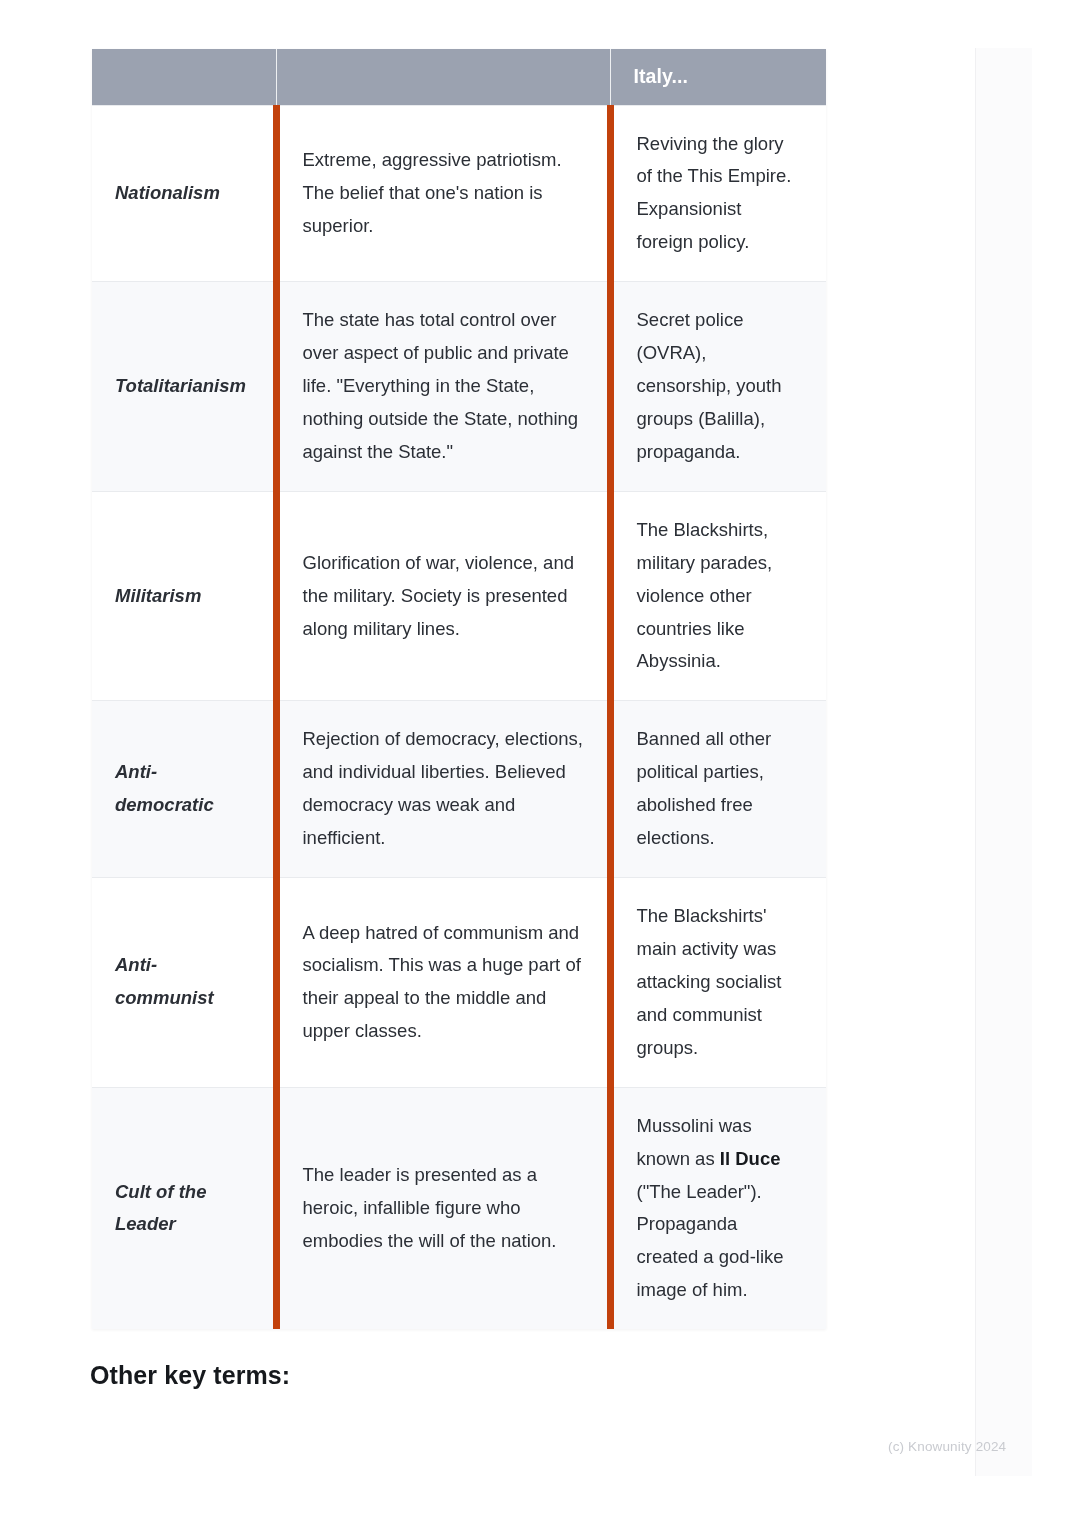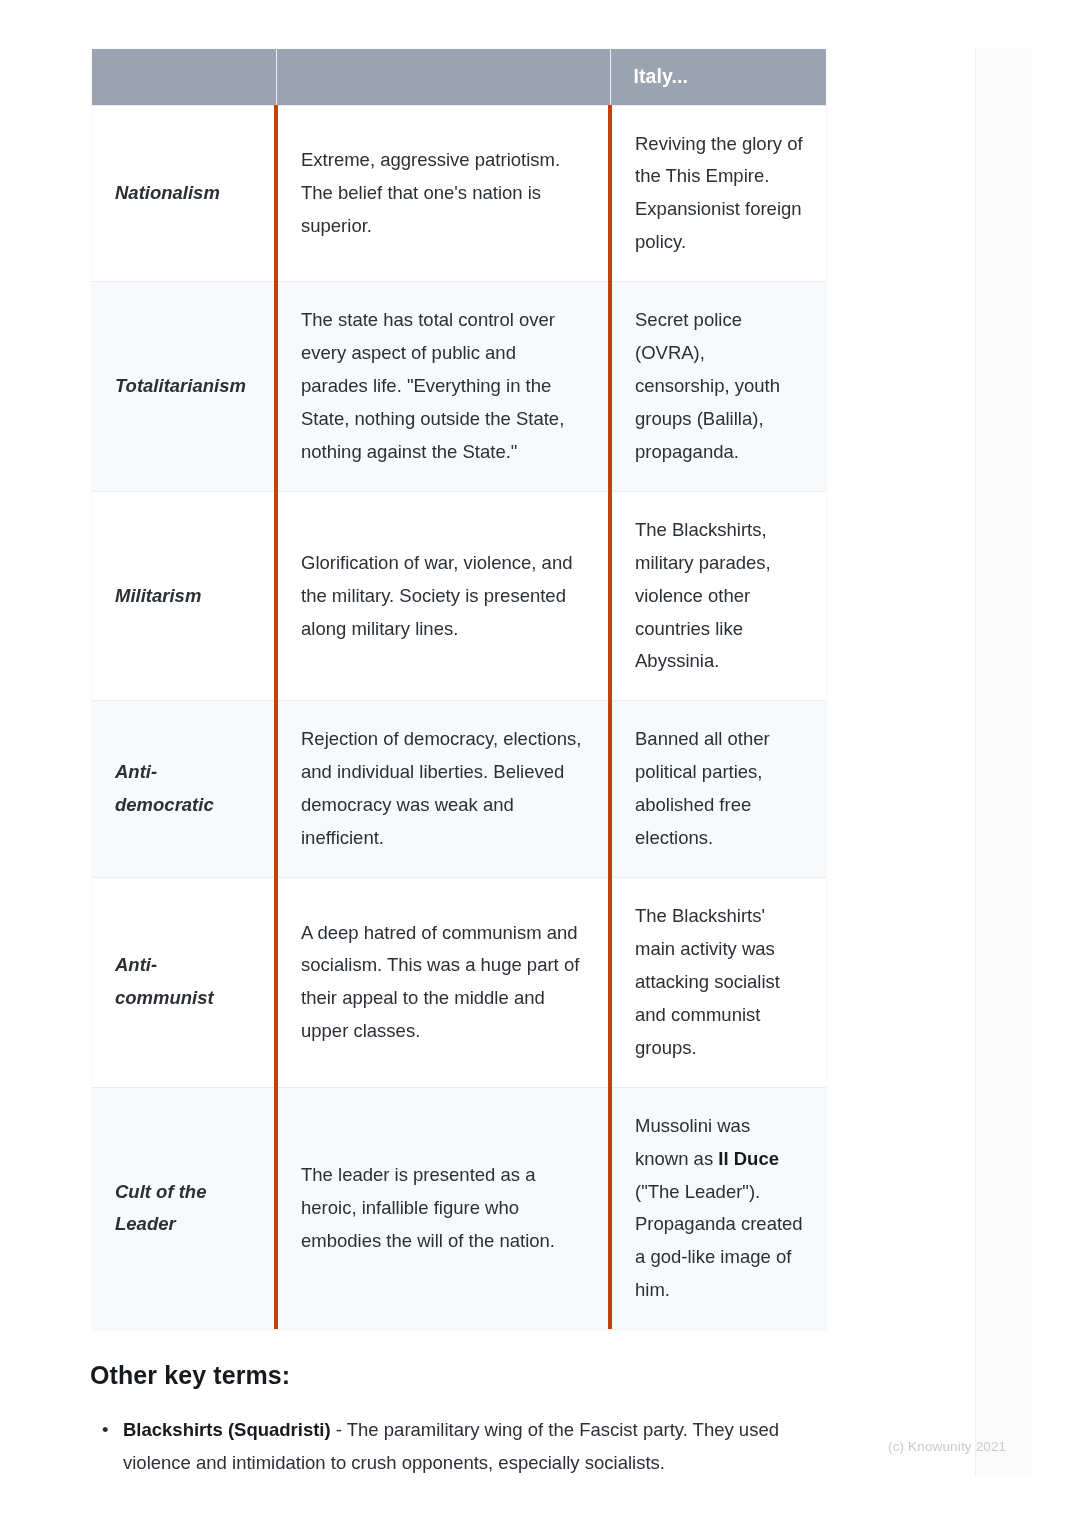--- a/index.html
+++ b/index.html
@@ -72,21 +72,21 @@
     color: #ffffff;
     font-size: 19.5px;
     font-weight: bold;
     letter-spacing: 0.1px;
     border-right: 1px solid #eef0f2;
   }
   table.cmp thead th:last-child { border-right: none; }
 
   table.cmp tbody td {
     border-top: 1px solid #e9ebee;
-    border-right: 4px solid #c2410c;
+    border-right: 7px solid #c2410c;
     vertical-align: middle;
     padding: 22px 23px;
     font-size: 18.5px;
     line-height: 1.78;
     color: #2b2f36;
   }
   table.cmp tbody td:last-child { border-right: none; }
 
   table.cmp tbody tr:nth-child(even) td { background: #f8f9fb; }
   table.cmp tbody tr:nth-child(odd)  td { background: #ffffff; }
@@ -159,21 +159,21 @@
         </tr>
       </thead>
       <tbody id="table-body">
           <tr>
             <td class="term">Nationalism</td>
             <td class="col-def">Extreme, aggressive patriotism. The belief that one's nation is superior.</td>
             <td class="col-italy">Reviving the glory of the This Empire. Expansionist foreign policy.</td>
           </tr>
           <tr>
             <td class="term">Totalitarianism</td>
-            <td class="col-def">The state has total control over every aspect of public and parades life. "Everything in the State, nothing outside the State, nothing against the State."</td>
+            <td class="col-def">The state has total control over over aspect of public and private life. "Everything in the State, nothing outside the State, nothing against the State."</td>
             <td class="col-italy">Secret police (OVRA), censorship, youth groups (Balilla), propaganda.</td>
           </tr>
           <tr>
             <td class="term">Militarism</td>
             <td class="col-def">Glorification of war, violence, and the military. Society is presented along military lines.</td>
             <td class="col-italy">The Blackshirts, military parades, violence other countries like Abyssinia.</td>
           </tr>
           <tr>
             <td class="term">Anti-democratic</td>
             <td class="col-def">Rejection of democracy, elections, and individual liberties. Believed democracy was weak and inefficient.</td>
@@ -188,19 +188,16 @@
             <td class="term">Cult of the Leader</td>
             <td class="col-def">The leader is presented as a heroic, infallible figure who embodies the will of the nation.</td>
             <td class="col-italy">Mussolini was known as <b class="inline">Il Duce</b> ("The Leader"). Propaganda created a god-like image of him.</td>
           </tr>
         </tbody>
     </table>
   </div>
 
   <div class="other-heading">Other key terms:</div>
 
-  <ul class="terms" id="terms-list">
-      <li><b class="inline">Blackshirts (Squadristi)</b> - <span>The paramilitary wing of the Fascist party. They used violence and intimidation to crush opponents, especially socialists.</span></li>
-    </ul>
-
-  <div class="watermark">(c) Knowunity 2021</div>
+
+  <div class="watermark">(c) Knowunity 2024</div>
 
 </div>
 
 </body></html>

